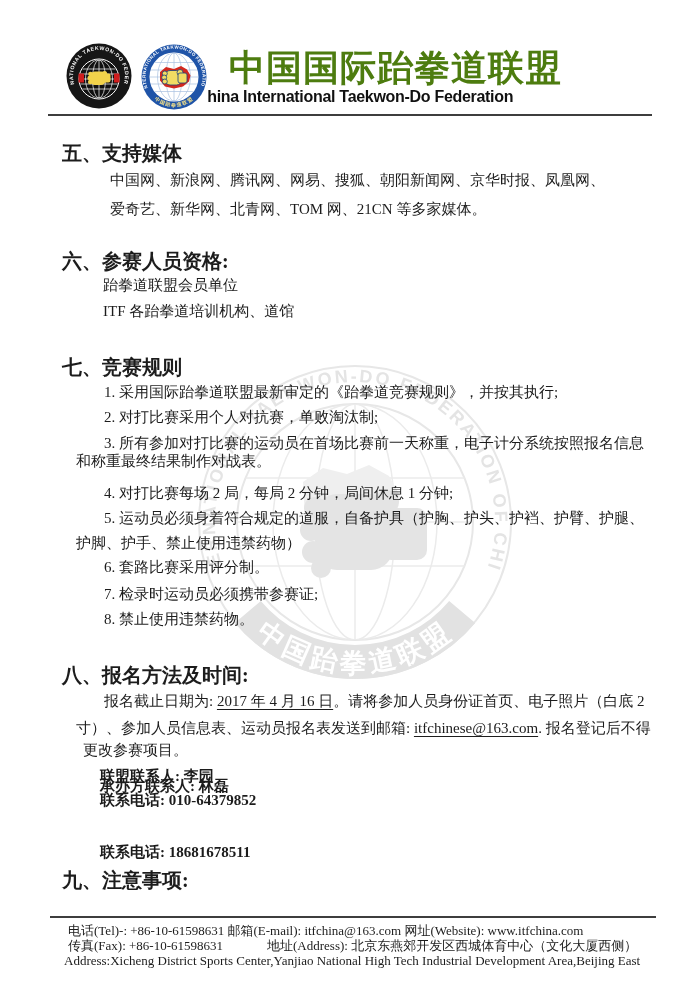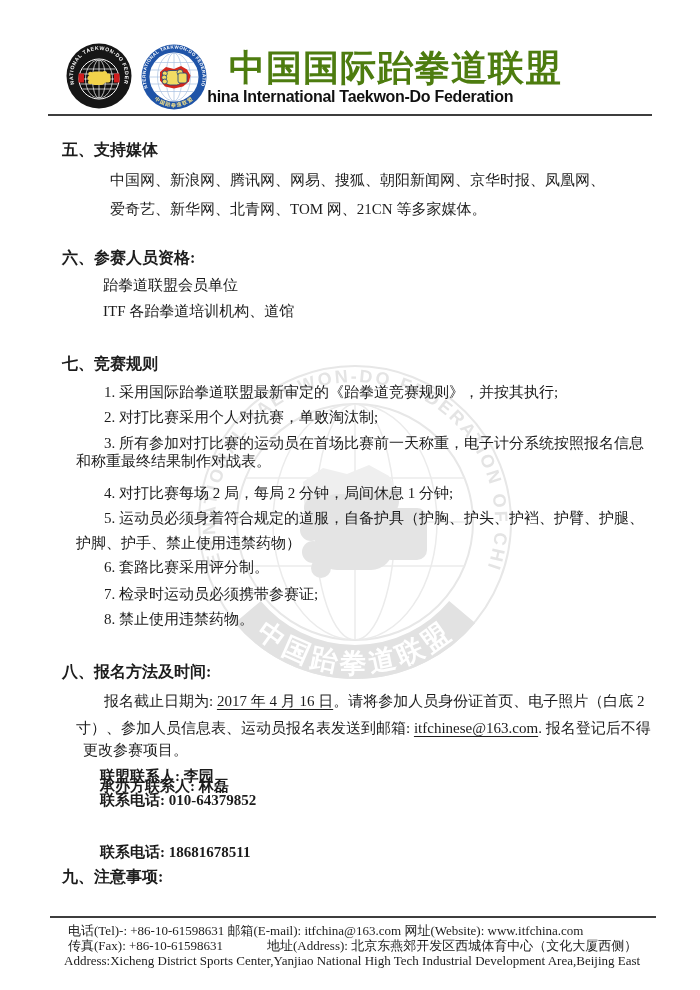--- a/index.html
+++ b/index.html
@@ -3,21 +3,21 @@
 <meta charset="utf-8">
 <style>
   html,body { margin:0; padding:0; background:#ffffff; }
   .page {
     position:relative; width:700px; height:990px; background:#ffffff;
     font-family:"Liberation Serif","DejaVu Serif",serif; color:#1c1c1c;
     overflow:hidden;
   }
   .abs { position:absolute; white-space:nowrap; }
   .ln  { font-size:15px; line-height:22px; z-index:2; }
-  .hd  { font-size:16px; font-weight:bold; z-index:2; }
+  .hd  { font-size:20px; font-weight:bold; z-index:2; }
   .bold{ font-weight:bold; }
   .u   { text-decoration:underline; text-underline-offset:3px; }
   .hrule { position:absolute; background:#3e3e3e; z-index:2; }
   .title {
     font-family:"Liberation Sans","DejaVu Sans",sans-serif;
     font-weight:bold; font-size:36px; letter-spacing:1px; z-index:2; color:#4d7c0f;
   }
   .subtitle {
     font-family:"Liberation Sans","DejaVu Sans",sans-serif;
     font-weight:bold; font-size:16px; letter-spacing:-0.3px; z-index:1; color:#111;

